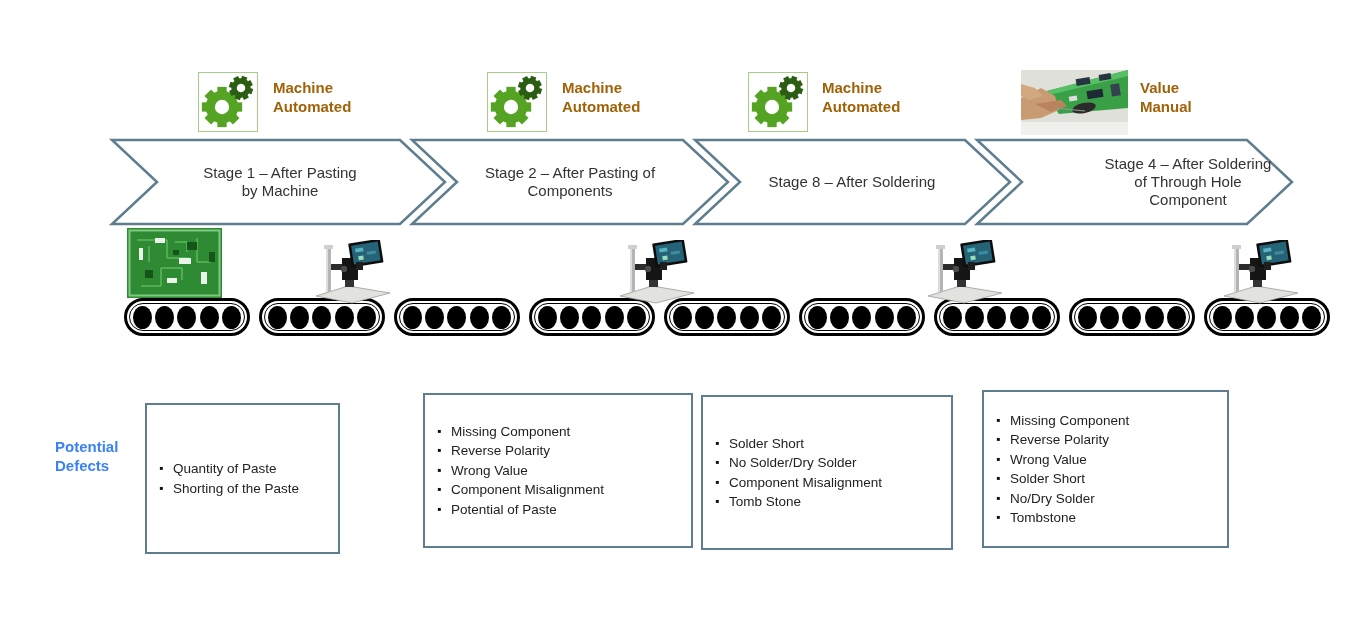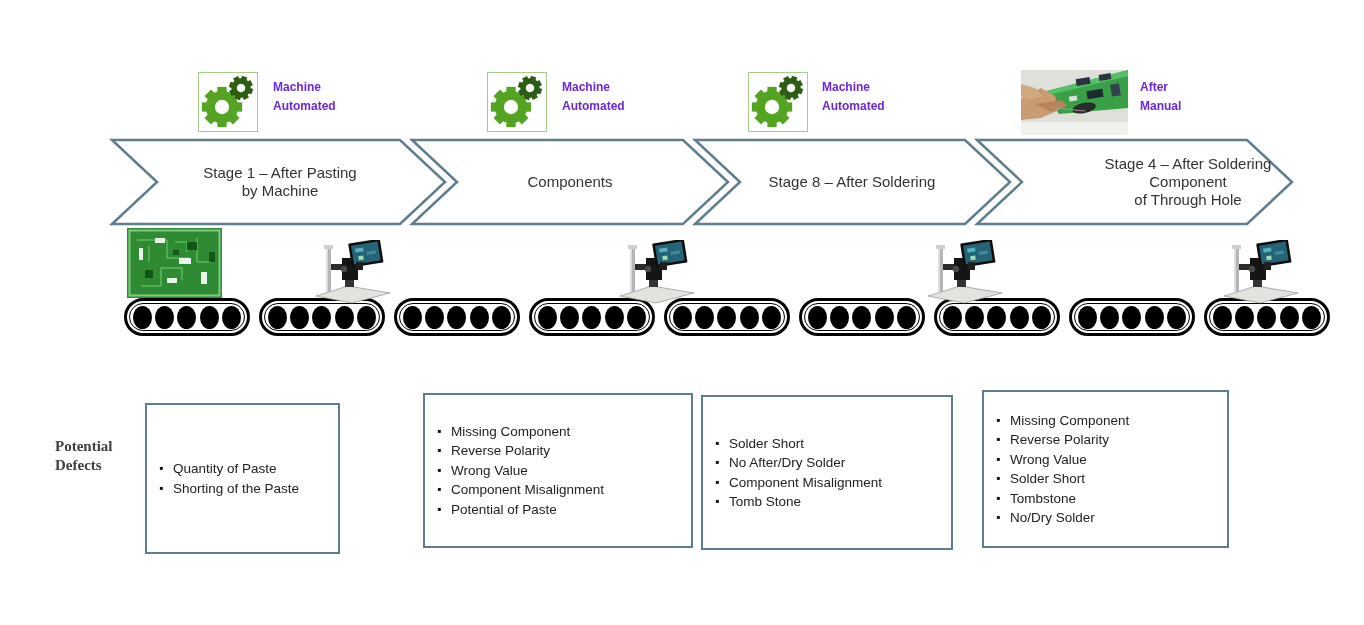--- a/index.html
+++ b/index.html
@@ -7,21 +7,21 @@
     position:relative;width:1364px;height:625px;background:#ffffff;
     font-family:"Liberation Sans",sans-serif;overflow:hidden;
   }
   
   .gear-box{
     position:absolute;top:72px;width:60px;height:60px;background:#fff;
     border:1.5px solid #a5ce87;box-sizing:border-box;
   }
   .photo-box{position:absolute;top:70px;left:1021px;width:107px;height:65px;}
   .icon-label{
-    position:absolute;top:78px;font-size:12px;line-height:19px;font-weight:bold;color:#6d28d9;
+    position:absolute;top:78px;font-size:15px;line-height:19px;font-weight:bold;color:#a16207;
     white-space:nowrap;
   }
   
   .arrows-svg{position:absolute;left:0;top:135px;}
   .arrow-shape{fill:#ffffff;stroke:#5e7d8f;stroke-width:2.5;stroke-linejoin:miter;}
   .arrow-label{
     position:absolute;top:182px;transform:translate(-50%,-50%);
     margin:0;padding:0;list-style:none;text-align:center;
     font-size:15px;line-height:18px;color:#333333;
   }
@@ -35,21 +35,21 @@
   .belt-inner{
     width:100%;height:100%;box-sizing:border-box;border:1.5px solid #000;border-radius:14px;
     display:flex;justify-content:space-evenly;align-items:center;
   }
   .belt-dot{width:19px;height:23px;background:#000;border-radius:50%;}
   .pcb-box{position:absolute;left:127px;top:228px;width:95px;height:70px;}
   .station{position:absolute;top:240px;width:78px;height:64px;}
   
   .defects-heading{
     position:absolute;left:55px;top:437px;width:84px;
-    font-size:15px;line-height:19px;font-weight:bold;color:#404040;font-family:Liberation Serif, serif;
+    font-size:15px;line-height:19px;font-weight:bold;color:#3b82f6;
   }
   .defect-box{
     position:absolute;box-sizing:border-box;background:#fff;border:2px solid #5e7d8f;
     display:flex;flex-direction:column;justify-content:center;
   }
   .defect-list{margin:0;padding:0 6px 0 12px;list-style:none;}
   .defect-list li{
     position:relative;padding-left:14px;font-size:13.5px;line-height:19.5px;color:#222;
     white-space:nowrap;
   }
@@ -120,44 +120,45 @@
       <rect x="90" y="14" width="9" height="12" fill="#33424e" transform="rotate(-9 94 20)"></rect>
       <rect x="48" y="26" width="8" height="5" fill="#dddddd" transform="rotate(-9 52 28)"></rect>
       <ellipse cx="63" cy="38" rx="12" ry="5" fill="#2b2b2b" transform="rotate(-12 63 38)"></ellipse>
       <polygon points="0,28 20,18 34,26 38,40 20,48 0,50" fill="#c89b72"></polygon>
       <polygon points="14,34 40,30 46,36 30,42" fill="#b9845c"></polygon>
       <polygon points="0,14 14,18 22,26 8,30 0,26" fill="#d2a87e"></polygon>
       <line x1="34" y1="38" x2="64" y2="41" stroke="#9a9a94" stroke-width="1"></line>
     </svg>
   </div>
   <div class="icon-label" style="left:1140px">
-    <div>After</div>
+    <div>Value</div>
     <div>Manual</div>
   </div>
 
   <svg class="arrows-svg" width="1364" height="94" viewBox="0 0 1364 94">
     <polygon class="arrow-shape" points="112,5 400,5 445,47 400,89 112,89 157,47"></polygon>
     <polygon class="arrow-shape" points="412,5 683,5 728,47 683,89 412,89 457,47"></polygon>
     <polygon class="arrow-shape" points="695,5 965,5 1010,47 965,89 695,89 740,47"></polygon>
     <polygon class="arrow-shape" points="977,5 1247,5 1292,47 1247,89 977,89 1022,47"></polygon>
   </svg>
   <ul class="arrow-label" style="left:280px;width:185px">
       <li>Stage 1 – After Pasting</li>
       <li>by Machine</li>
     </ul>
   <ul class="arrow-label" style="left:570px;width:210px">
+      <li>Stage 2 – After Pasting of</li>
       <li>Components</li>
     </ul>
   <ul class="arrow-label" style="left:852px;width:260px">
       <li>Stage 8 – After Soldering</li>
     </ul>
   <ul class="arrow-label" style="left:1188px;width:195px">
       <li>Stage 4 – After Soldering</li>
+      <li>of Through Hole</li>
       <li>Component</li>
-      <li>of Through Hole</li>
     </ul>
 
   <div class="pcb-box">
     <svg width="95" height="70" viewBox="0 0 95 70">
       <rect x="0" y="0" width="95" height="70" fill="#2e8b33"></rect>
       <rect x="2.5" y="2.5" width="90" height="65" fill="none" stroke="#7fc87f" stroke-width="2"></rect>
       <g stroke="#6fd06f" stroke-width="1" fill="none">
         <path d="M10 12 H40 V30 H62"></path>
         <path d="M14 58 H34 V40 H55 V52"></path>
         <path d="M70 10 V34 H84"></path>
@@ -358,29 +359,29 @@
         <li>Missing Component</li>
         <li>Reverse Polarity</li>
         <li>Wrong Value</li>
         <li>Component Misalignment</li>
         <li>Potential of Paste</li>
       </ul>
   </div>
   <div class="defect-box" style="left:701px;top:395px;width:252px;height:155px">
     <ul class="defect-list">
         <li>Solder Short</li>
-        <li>No After/Dry Solder</li>
+        <li>No Solder/Dry Solder</li>
         <li>Component Misalignment</li>
         <li>Tomb Stone</li>
       </ul>
   </div>
   <div class="defect-box" style="left:982px;top:390px;width:247px;height:158px">
     <ul class="defect-list">
         <li>Missing Component</li>
         <li>Reverse Polarity</li>
         <li>Wrong Value</li>
         <li>Solder Short</li>
+        <li>No/Dry Solder</li>
         <li>Tombstone</li>
-        <li>No/Dry Solder</li>
       </ul>
   </div>
 
 </div>
 
 </body></html>

